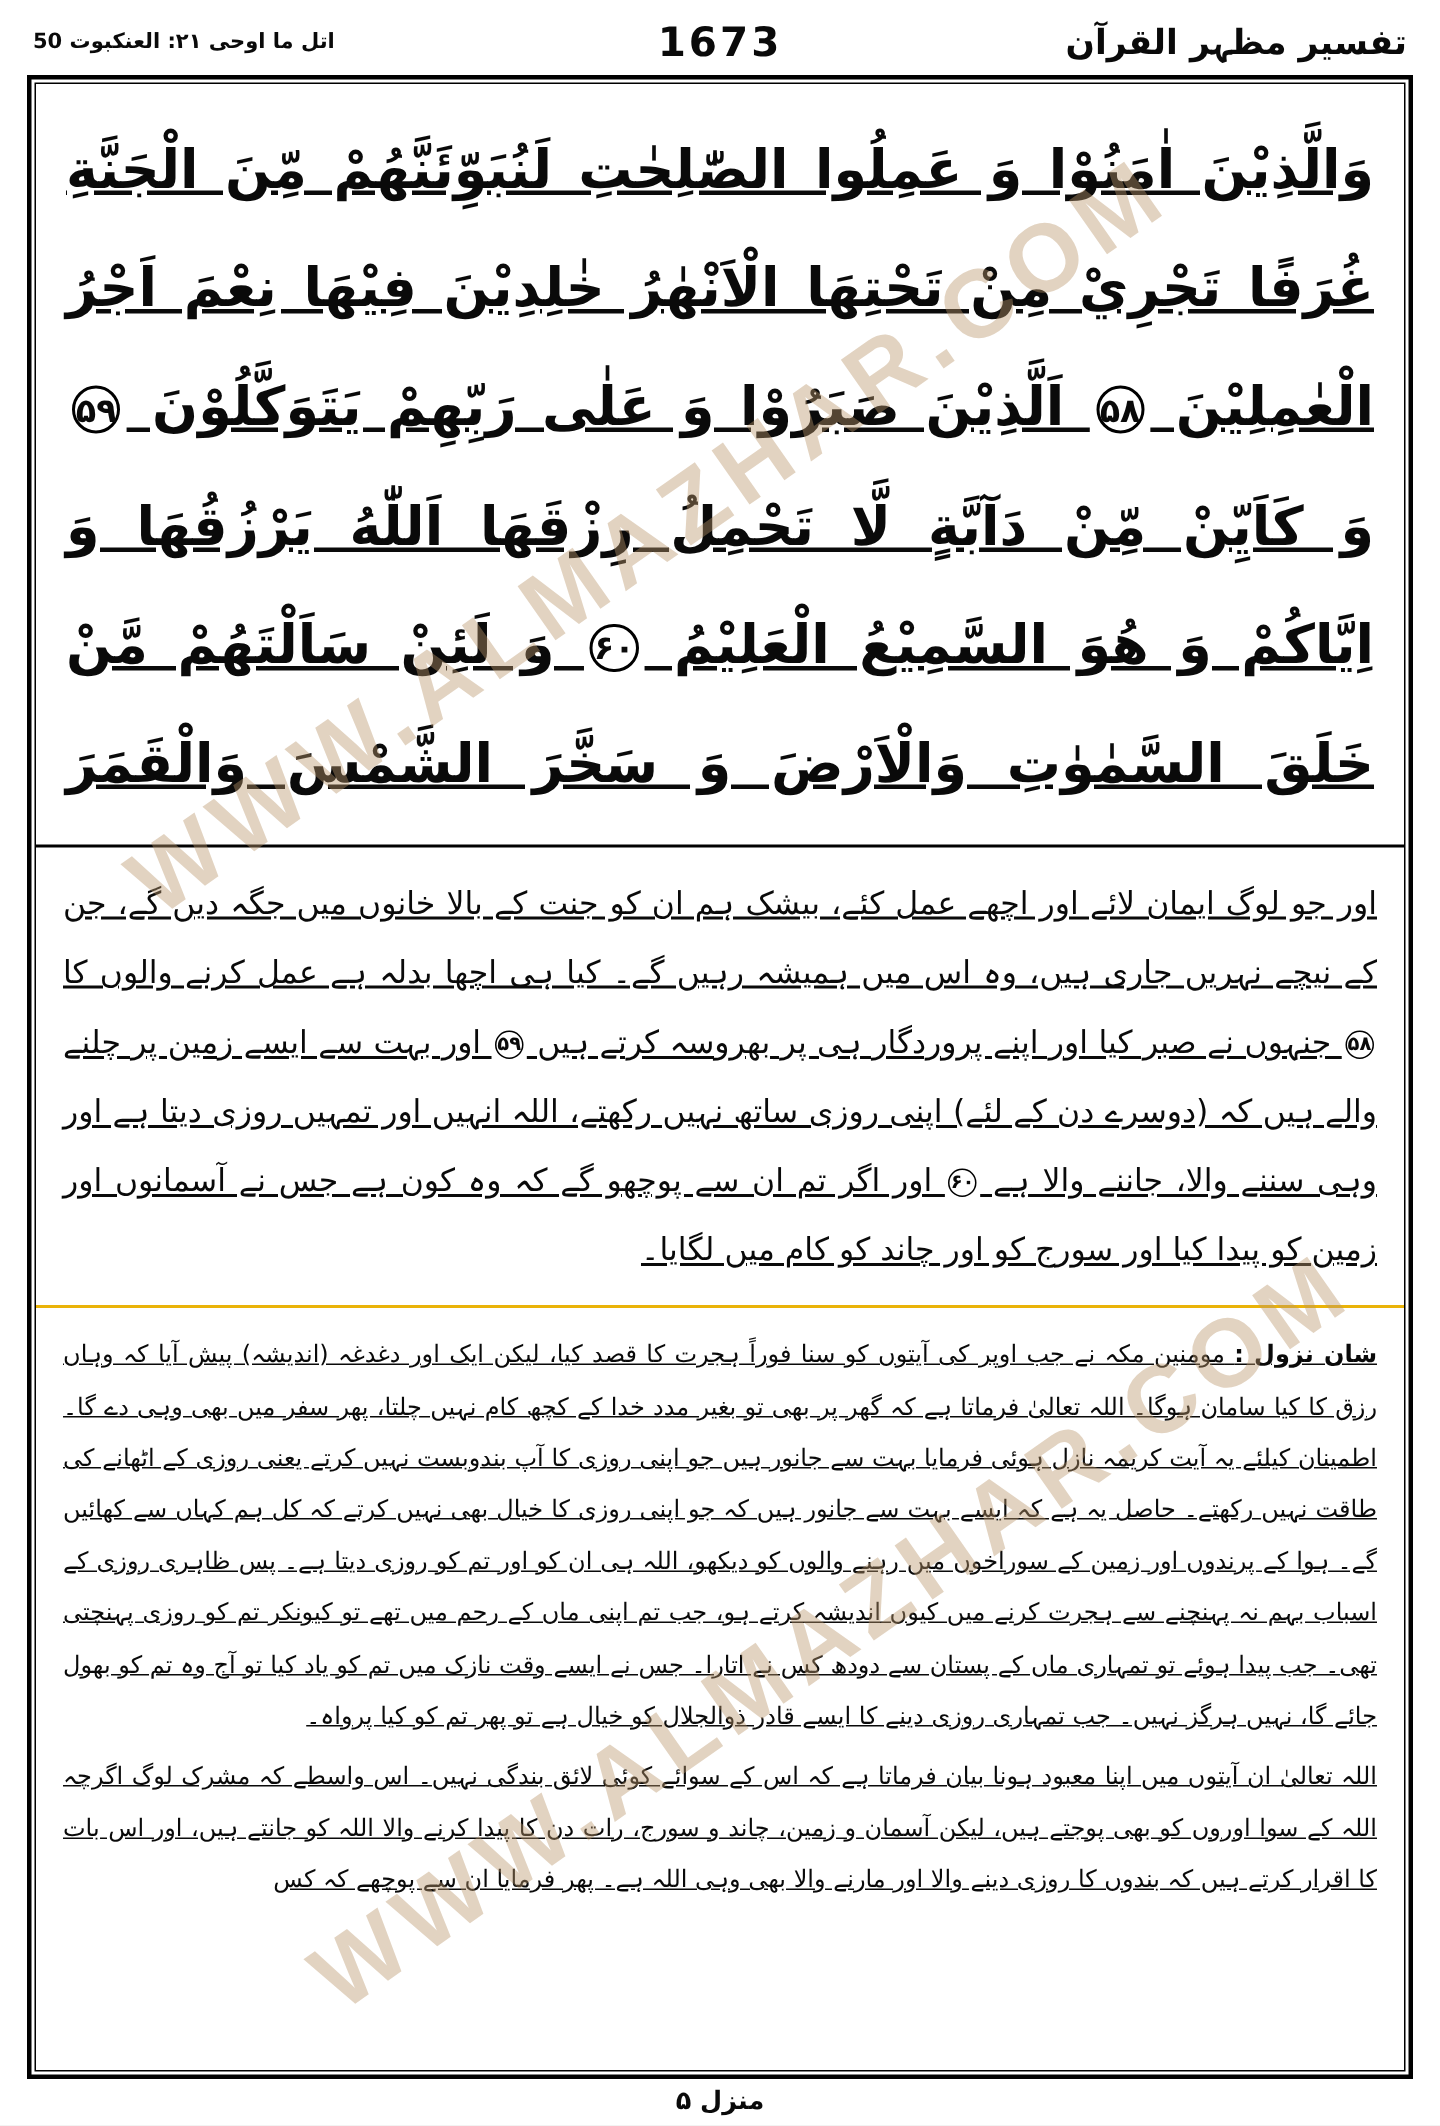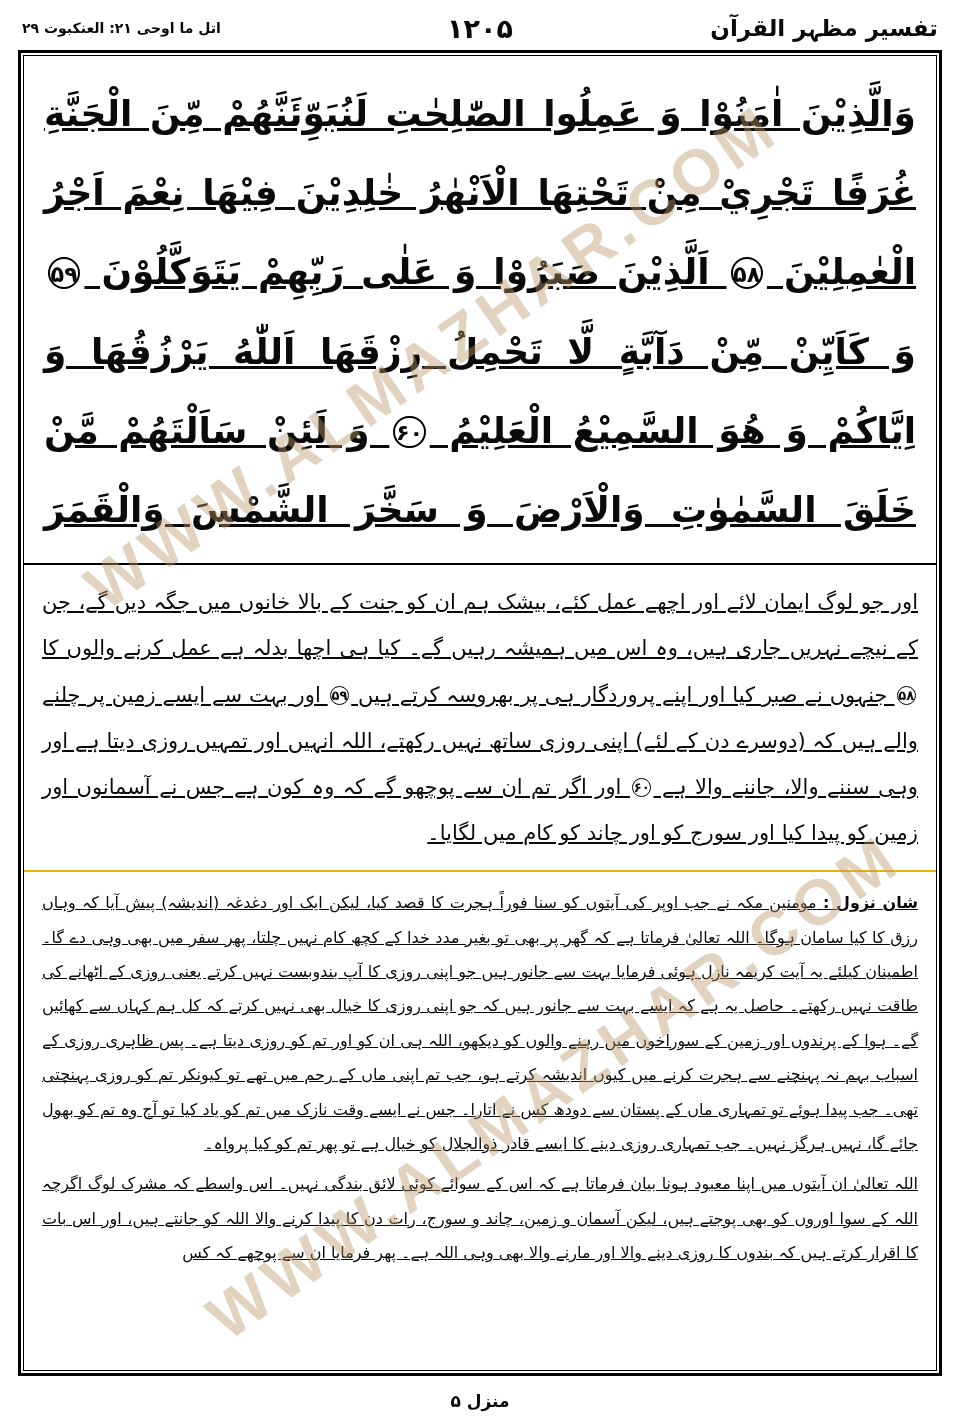--- a/index.html
+++ b/index.html
@@ -96,21 +96,21 @@
     padding-top:0.05em;
   }
   .urdu .ayah-num { border-width:1.5px; }
 
   
   .footer {
     flex:0 0 auto;
     text-align:center;
     font-size:17px;
     font-weight:bold;
-    padding-top:15px;
+    padding-top:5px;
   }
 
   
   .watermark {
     position:absolute;
     direction:ltr;
     font-family:"Liberation Sans", sans-serif;
     font-weight:bold;
     font-size:64px;
     letter-spacing:0.10em;
@@ -123,22 +123,22 @@
   .wm1 { left:18px;  top:320px; }
   .wm2 { left:140px; top:1050px; }
 </style>
 </head>
 <body>
 
 <div class="page">
 
   <header class="header">
     <div class="h-title">تفسیر مظہر القرآن</div>
-    <div class="h-num">۱۲۰۵</div>
-    <div class="h-ref">اتل ما اوحی ۲۱: العنکبوت ۲۹</div>
+    <div class="h-num">1673</div>
+    <div class="h-ref">اتل ما اوحی ۲۱: العنکبوت 50</div>
   </header>
 
   <div class="frame-outer">
     <div class="frame-inner">
 
       <section class="quran-section">
         <p class="quran-text wrap-ayah">وَالَّذِيْنَ اٰمَنُوْا وَ عَمِلُوا الصّٰلِحٰتِ لَنُبَوِّئَنَّهُمْ مِّنَ الْجَنَّةِ غُرَفًا تَجْرِيْ مِنْ تَحْتِهَا الْاَنْهٰرُ خٰلِدِيْنَ فِيْهَا نِعْمَ اَجْرُ الْعٰمِلِيْنَ <span class="ayah-num">۵۸</span> اَلَّذِيْنَ صَبَرُوْا وَ عَلٰى رَبِّهِمْ يَتَوَكَّلُوْنَ <span class="ayah-num">۵۹</span> وَ كَاَيِّنْ مِّنْ دَآبَّةٍ لَّا تَحْمِلُ رِزْقَهَا اَللّٰهُ يَرْزُقُهَا وَ اِيَّاكُمْ وَ هُوَ السَّمِيْعُ الْعَلِيْمُ <span class="ayah-num">۶۰</span> وَ لَئِنْ سَاَلْتَهُمْ مَّنْ خَلَقَ السَّمٰوٰتِ وَالْاَرْضَ وَ سَخَّرَ الشَّمْسَ وَالْقَمَرَ</p>
       </section>
 
       <section class="translation-section">

